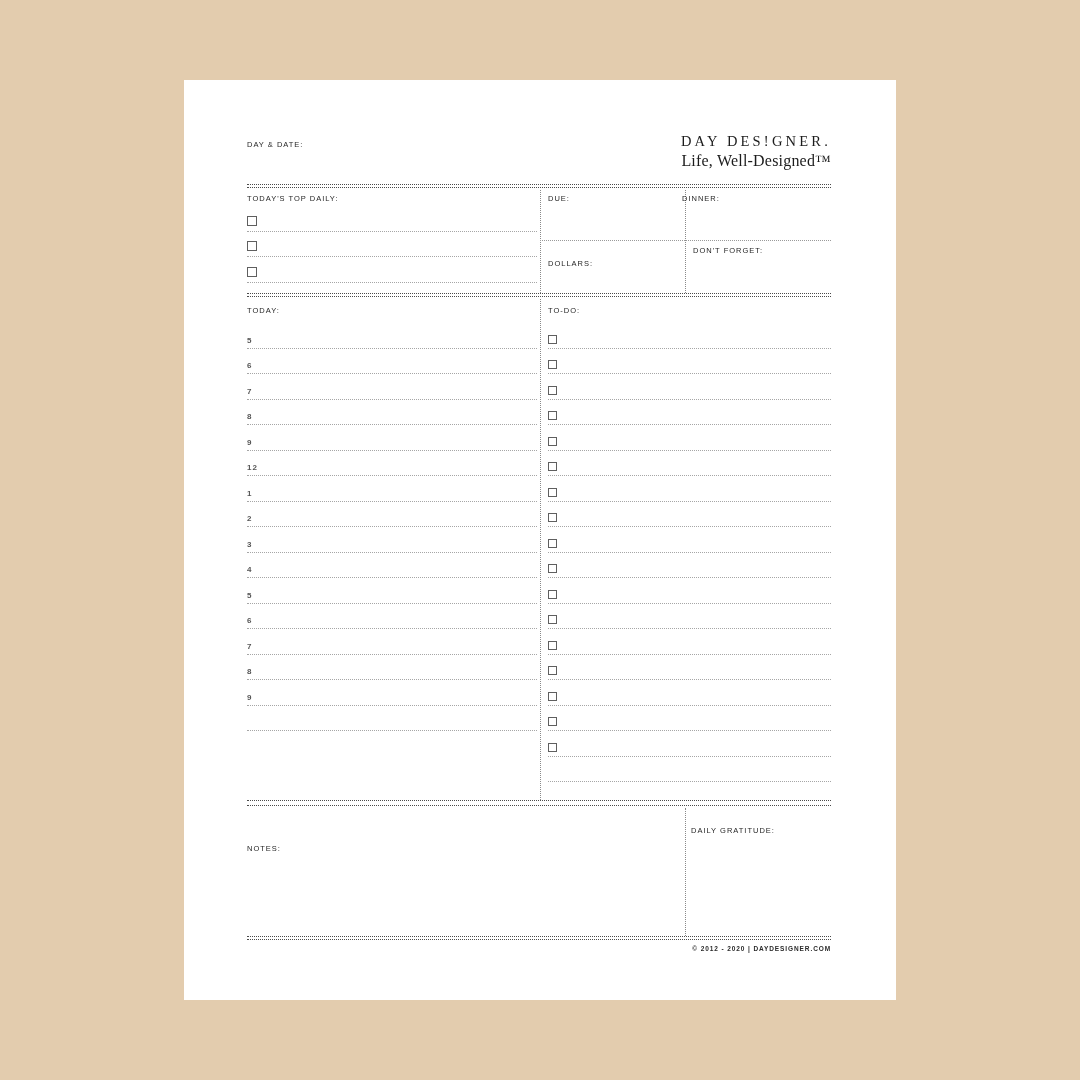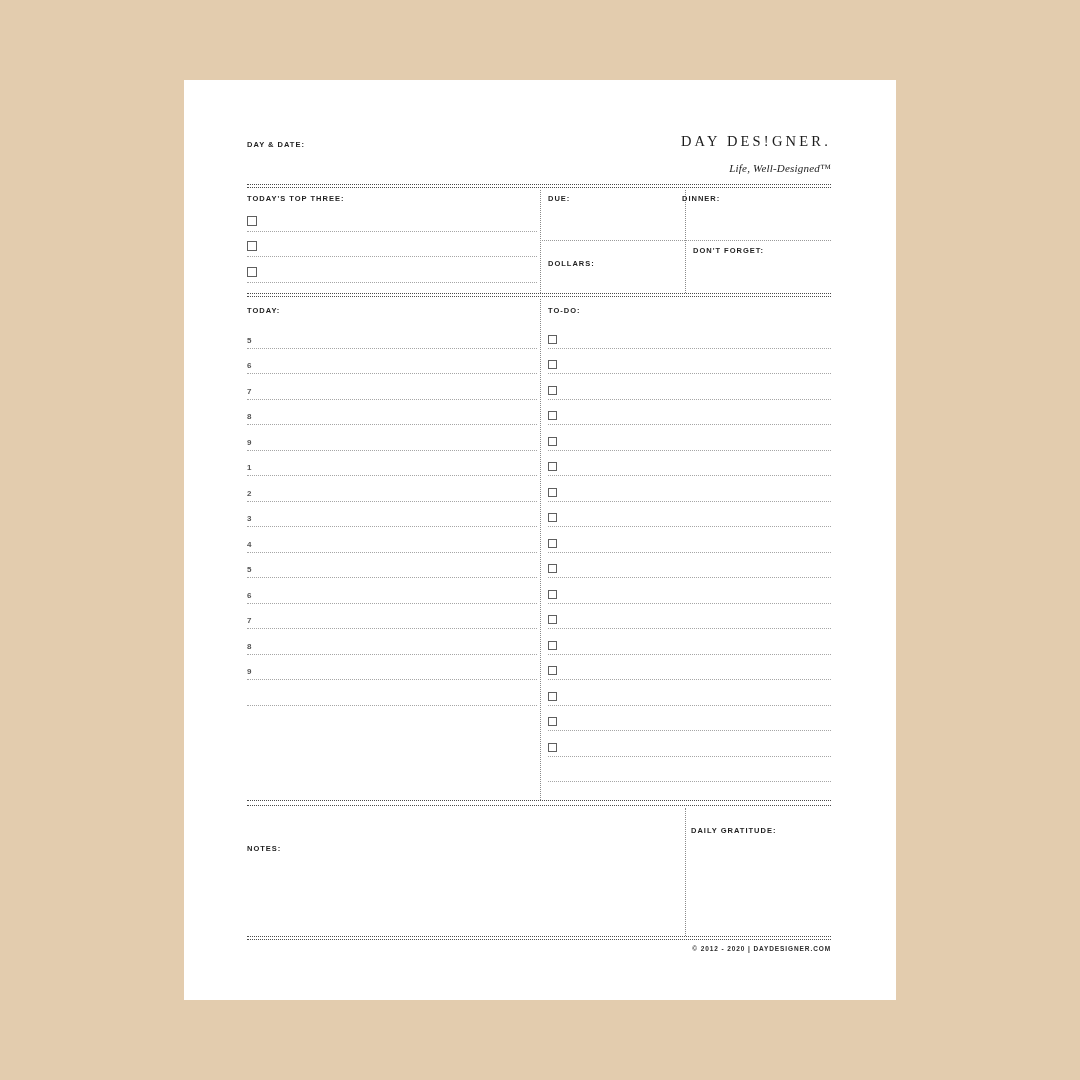--- a/index.html
+++ b/index.html
@@ -11,35 +11,35 @@
     -webkit-font-smoothing:antialiased;
   }
   .page{
     position:absolute;left:184px;top:80px;
     width:712px;height:920px;
     background:#ffffff;
   }
   
   .slabel{
     position:absolute;
-    font-size:7.5px;font-weight:700;
+    font-size:7.5px;font-weight:400;
     letter-spacing:1px;color:#1f1f1f;
     white-space:nowrap;
   }
   .brandblock{position:absolute;right:65px;top:53px;text-align:right;}
   .brand{
     font-family:"Liberation Serif", serif;
     font-size:14.5px;letter-spacing:3.2px;
     color:#1c1c1c;white-space:nowrap;margin-left:48px;
   }
   .tagline{
     font-family:"Liberation Serif", serif;
-    font-style:italic;font-size:11px;
+    font-size:16px;
     letter-spacing:0.2px;color:#1c1c1c;
-    margin-top:12px;white-space:nowrap;
+    margin-top:2px;white-space:nowrap;
   }
   
   .hr2{
     position:absolute;left:63px;width:584px;height:4px;
     border-top:1px dotted #4a4a4a;border-bottom:1px dotted #4a4a4a;
     box-sizing:border-box;
   }
   .hr2.wide{height:6px;}
   .vline{position:absolute;width:0;border-left:1px dotted #8a8a8a;}
   .hline{position:absolute;height:0;border-top:1px dotted #9a9a9a;}
@@ -79,21 +79,21 @@
     <div class="brand">DAY DES!GNER.</div>
     <div class="tagline">Life, Well-Designed™</div>
   </div>
 
   <div class="hr2" style="top:104px;"></div>
 
   <div class="vline" style="left:356px;top:110px;height:103px;"></div>
   <div class="vline" style="left:501px;top:110px;height:103px;"></div>
   <div class="hline" style="left:356px;top:160px;width:291px;"></div>
 
-  <div class="slabel" style="left:63px;top:114px;">TODAY'S TOP THREE:</div>
+  <div class="slabel" style="left:63px;top:114px;">TODAY'S TOP DAILY:</div>
   <div class="slabel" style="left:364px;top:114px;">DUE:</div>
   <div class="slabel" style="left:498px;top:114px;">DINNER:</div>
   <div class="slabel" style="left:364px;top:179px;">DOLLARS:</div>
   <div class="slabel" style="left:509px;top:166px;">DON'T FORGET:</div>
 
   <div class="rows t3" style="left:63px;top:126px;width:290px;">
     <div class="row">
         <span class="cb"></span>
       </div>
     <div class="row">
@@ -120,20 +120,23 @@
     <div class="row">
         <span class="hnum">7</span>
       </div>
     <div class="row">
         <span class="hnum">8</span>
       </div>
     <div class="row">
         <span class="hnum">9</span>
       </div>
     <div class="row">
+        <span class="hnum">12</span>
+      </div>
+    <div class="row">
         <span class="hnum">1</span>
       </div>
     <div class="row">
         <span class="hnum">2</span>
       </div>
     <div class="row">
         <span class="hnum">3</span>
       </div>
     <div class="row">
         <span class="hnum">4</span>

